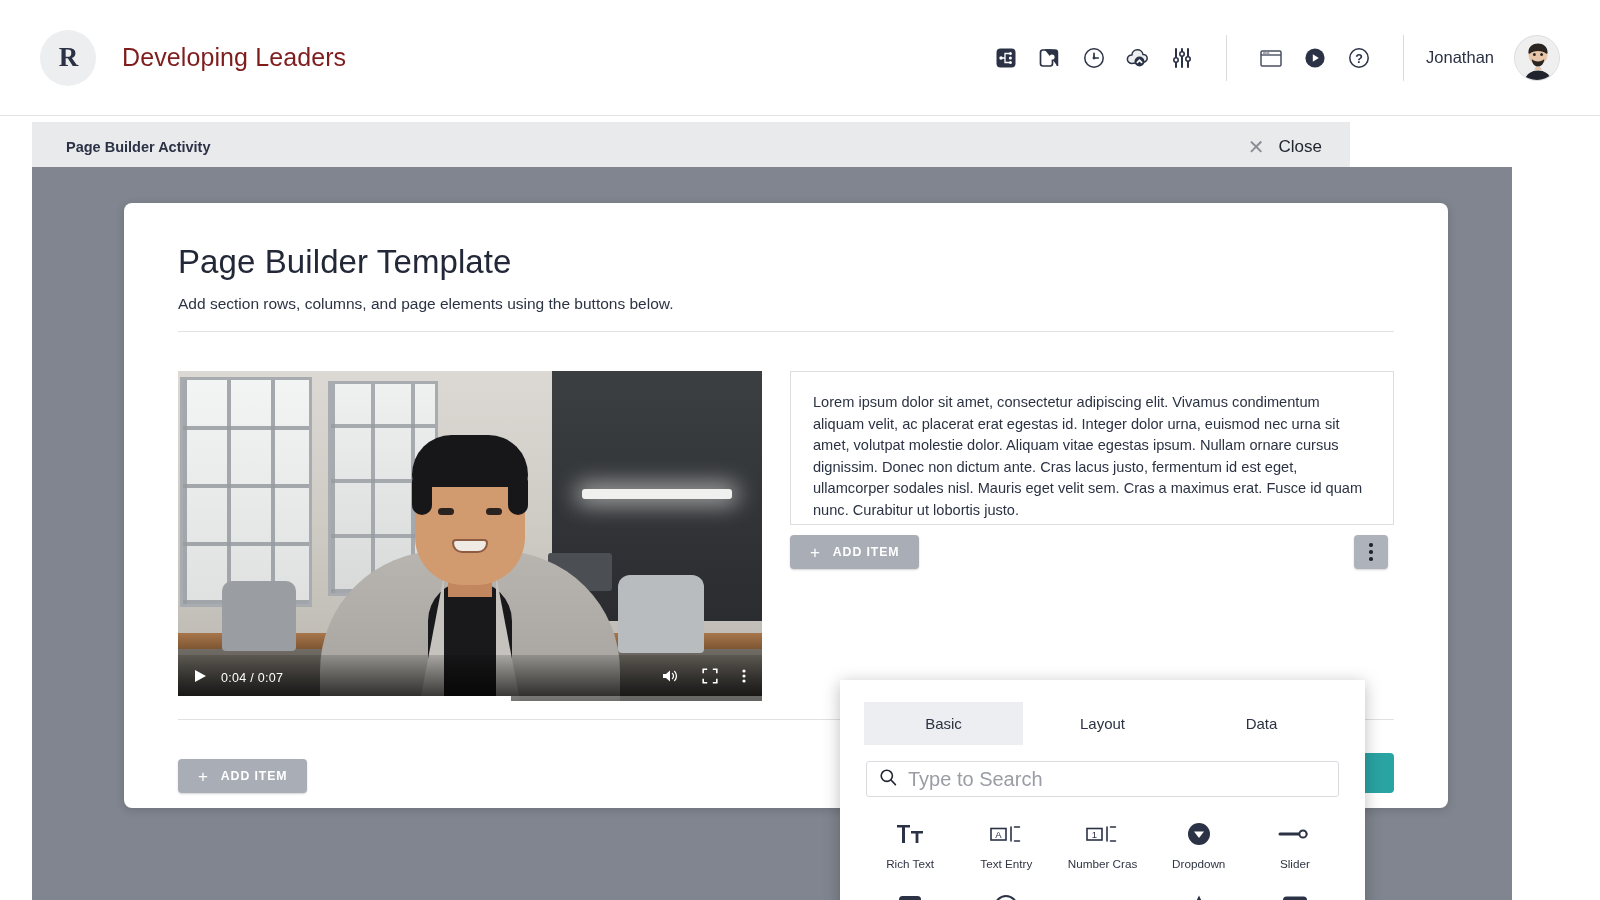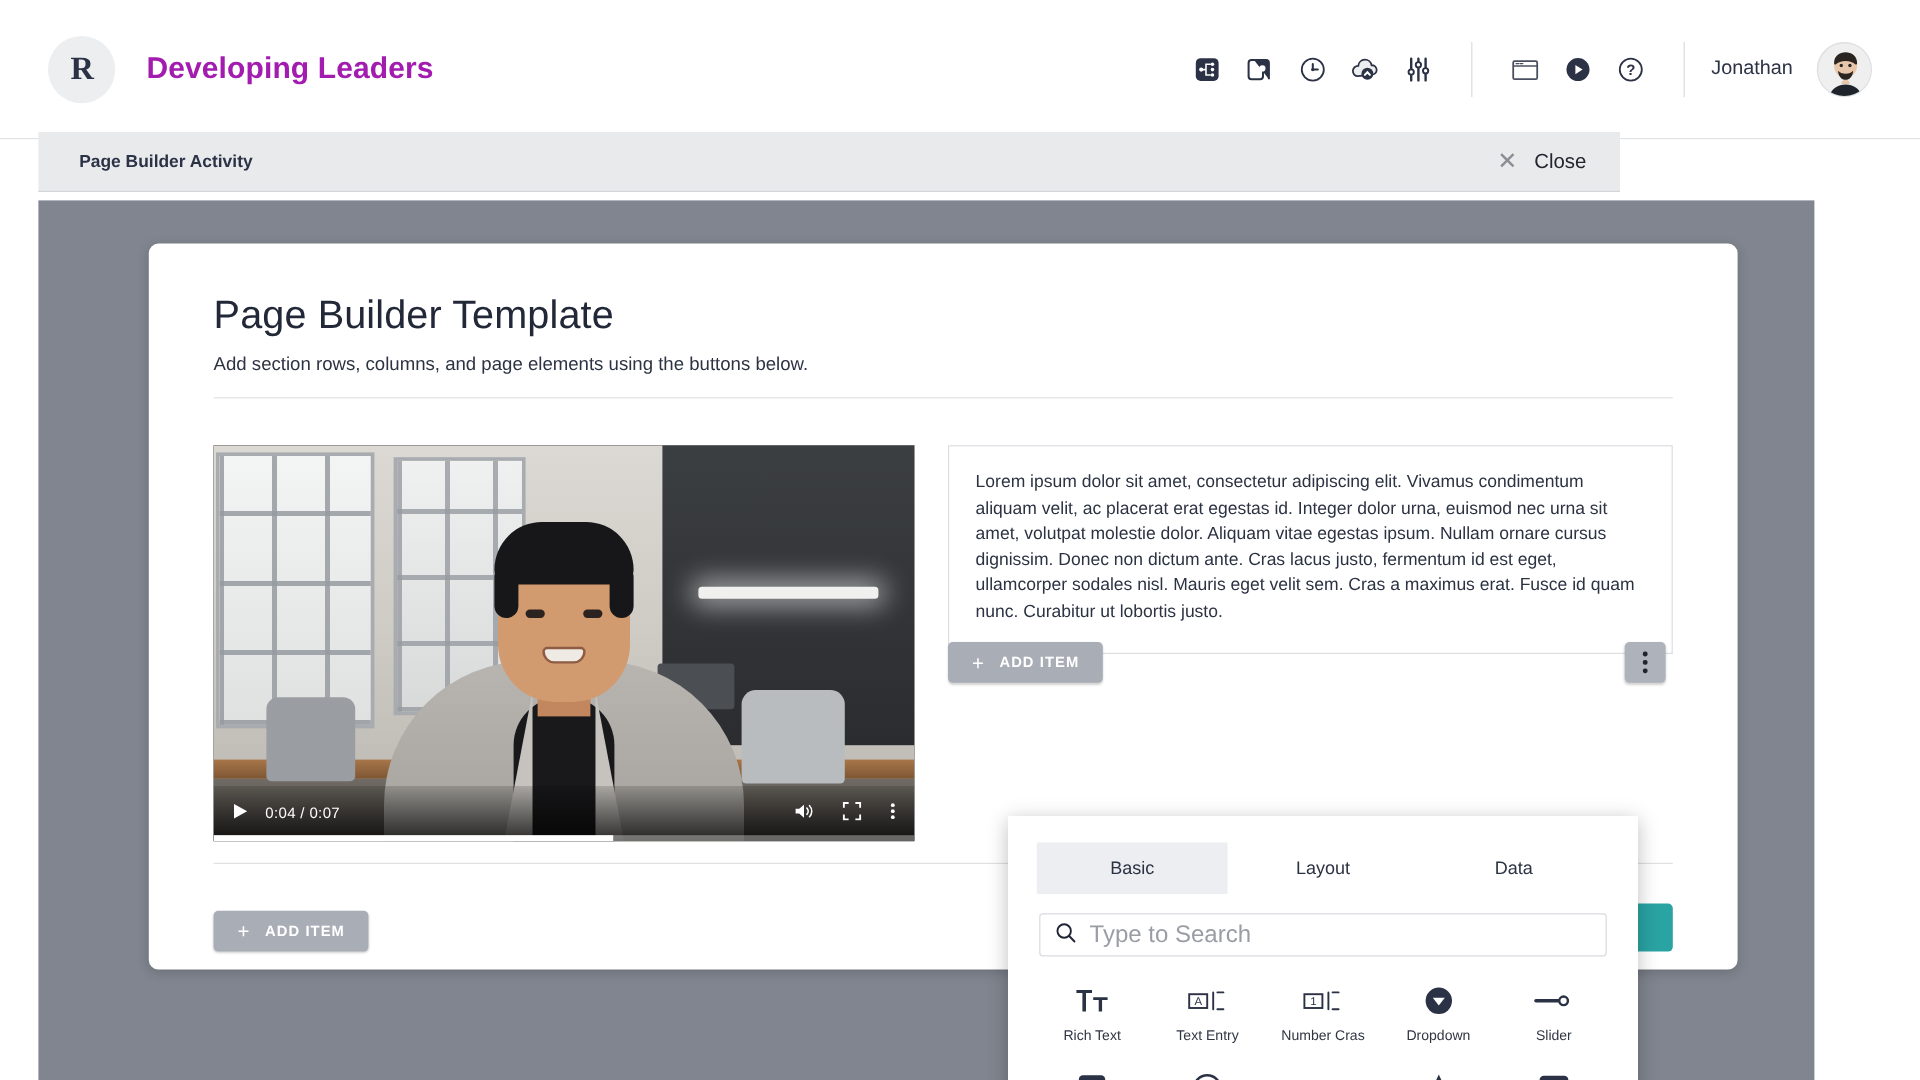--- a/index.html
+++ b/index.html
@@ -18,39 +18,39 @@
     display:flex; align-items:center;
   }
   .brand-wrap { display:flex; align-items:center; padding-left:40px; }
   .brand-logo {
     width:56px; height:56px; border-radius:50%;
     background:#eceef0; display:flex; align-items:center; justify-content:center;
     color:#2b3245; font-size:27px; font-weight:700; font-family:"Liberation Serif", serif;
     letter-spacing:-1px;
   }
   .brand-title {
-    margin-left:26px; font-size:25px; font-weight:700; color:#a21caf; letter-spacing:0.1px;
+    margin-left:26px; font-size:25px; font-weight:400; color:#7f1d1d; letter-spacing:0.1px;
   }
 
   .nav-right { margin-left:auto; display:flex; align-items:center; padding-right:40px; gap:0; }
   .icon-btn {
     width:44px; height:44px; display:flex; align-items:center; justify-content:center;
     color:#2b3245; cursor:pointer;
   }
   .icon-btn svg { display:block; }
   .nav-divider { width:1px; height:46px; background:#d9dbdf; margin:0 22px; }
   .user-name { font-size:16.5px; color:#2b3245; margin-right:20px; white-space:nowrap; }
   .avatar {
     width:46px; height:46px; border-radius:50%; overflow:hidden;
     background:#e8e9eb; border:1px solid #dcdee1; display:block;
   }
 
   
   .activity-bar {
-    position:absolute; left:32px; top:110px; width:1318px; height:50px;
+    position:absolute; left:32px; top:122px; width:1318px; height:50px;
     background:#e9eaec; display:flex; align-items:center;
     border-bottom:1px solid #d3d5d9;
   }
   .activity-title { margin-left:34px; font-size:14.5px; font-weight:700; color:#2b3245; }
   .activity-close { margin-left:auto; margin-right:28px; display:flex; align-items:center; gap:14px; cursor:pointer; }
   .close-x { font-size:20px; color:#8a8d93; line-height:1; font-weight:300; }
   .close-label { font-size:17px; color:#22262f;text-align:right; }
 
   
   .stage {
@@ -116,21 +116,21 @@
   .video-controls { position:absolute; left:0; right:0; bottom:0; height:46px;
     background:linear-gradient(0deg, rgba(0,0,0,.78), rgba(0,0,0,.15));
     display:flex; align-items:center; padding:0 16px; color:#fff; }
   .vc-time { font-size:12.5px; margin-left:14px; letter-spacing:.3px; }
   .vc-right { margin-left:auto; display:flex; align-items:center; gap:24px; }
   .progressbar { position:absolute; left:0; bottom:0; height:5px; width:100%; background:rgba(255,255,255,.35); }
   .progressbar i { display:block; height:100%; background:#fff; }
 
   
   .text-box {
-    position:absolute; left:666px; top:168px; width:604px; height:174px;
+    position:absolute; left:666px; top:168px; width:604px; height:154px;
     border:1px solid #dcdee1; background:#fff; padding:20px 22px;
   }
   .text-box p { font-size:14.6px; line-height:1.48; color:#2b3242; }
 
   .btn-add {
     display:inline-flex; align-items:center; gap:12px;
     background:#a9adb6; color:#fff; border:none; border-radius:4px;
     height:34px; padding:0 20px; font-size:12.3px; font-weight:700; letter-spacing:.9px;
     cursor:pointer; box-shadow:0 1px 2px rgba(0,0,0,.18);
   }

